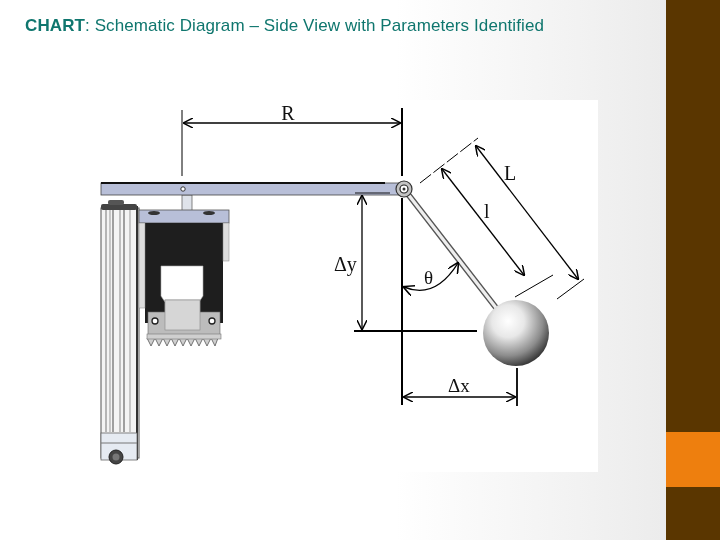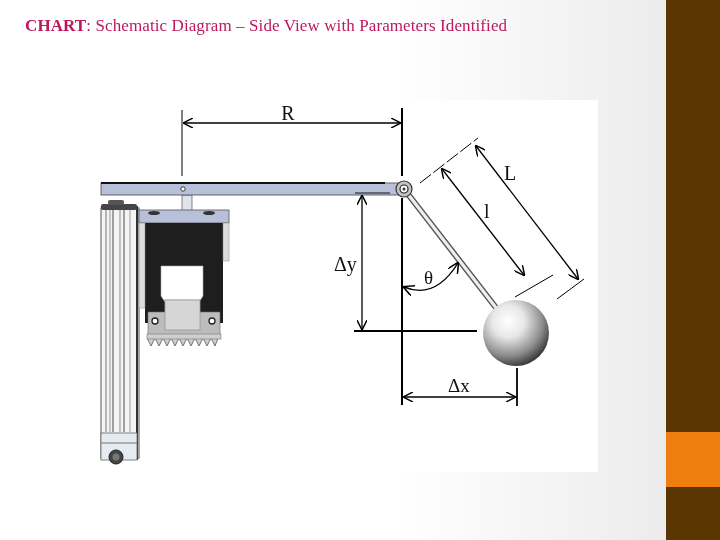--- a/index.html
+++ b/index.html
@@ -1,20 +1,20 @@
 <!DOCTYPE html>
 <html><head>
 <meta charset="utf-8">
 <style>
   html, body { margin:0; padding:0; }
   body { width:720px; height:540px; position:relative; overflow:hidden;
          font-family:"DejaVu Sans", sans-serif;
          background: linear-gradient(90deg, #ffffff 0%, #ffffff 55%, #ececec 92%, #e6e6e6 100%); }
-  .title { position:absolute; left:25px; top:16px; font-size:17px; color:#be185d;
-           font-family:Liberation Serif, serif; letter-spacing:0.1px; white-space:nowrap; }
+  .title { position:absolute; left:25px; top:16px; font-size:17px; color:#0f766e;
+           font-family:Liberation Sans, sans-serif; letter-spacing:0.1px; white-space:nowrap; }
   .title b { font-weight:bold; }
   .side-bar { position:absolute; left:666px; top:0; width:54px; height:540px; background:#5a3600; }
   .side-accent { position:absolute; left:666px; top:432px; width:54px; height:55px; background:#ee7f0e; }
   .panel { position:absolute; left:100px; top:100px; width:498px; height:372px; background:#ffffff; }
   svg text { font-family:"Liberation Serif", serif; fill:#111; }
 </style>
 </head>
 <body>
 
 <div class="title"><b>CHART</b><span>: Schematic Diagram – Side View with Parameters Identified</span></div>

